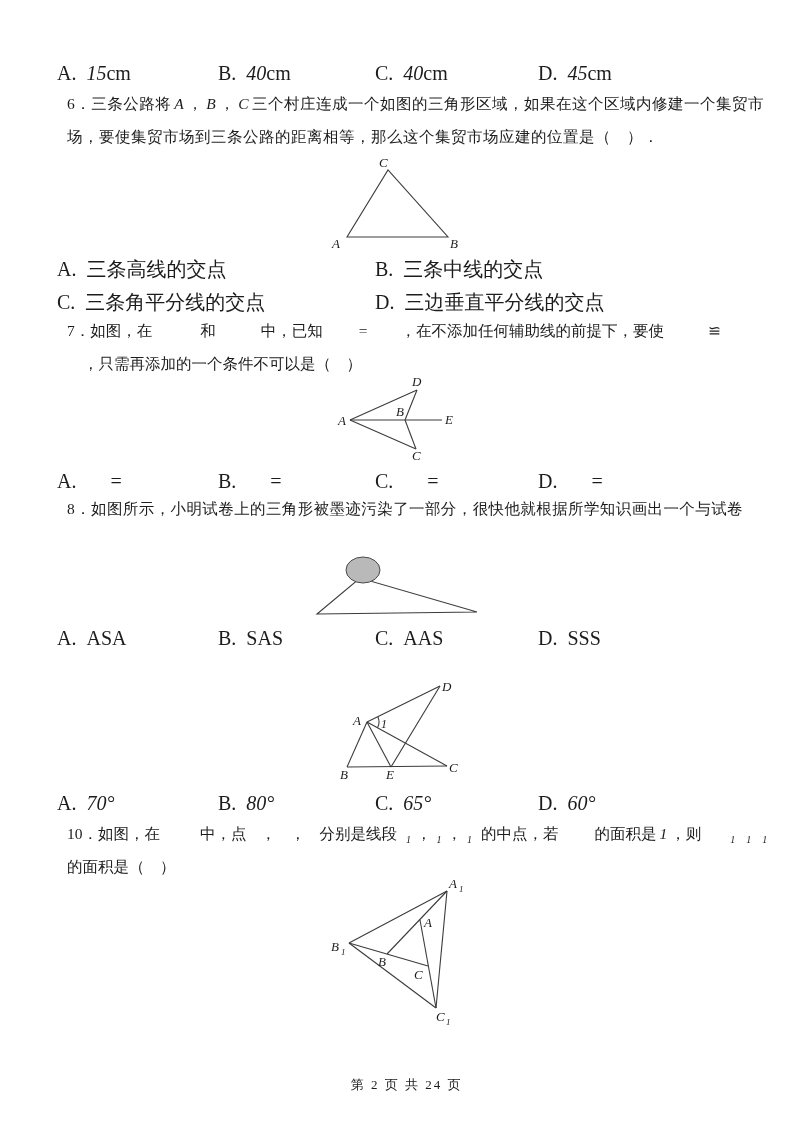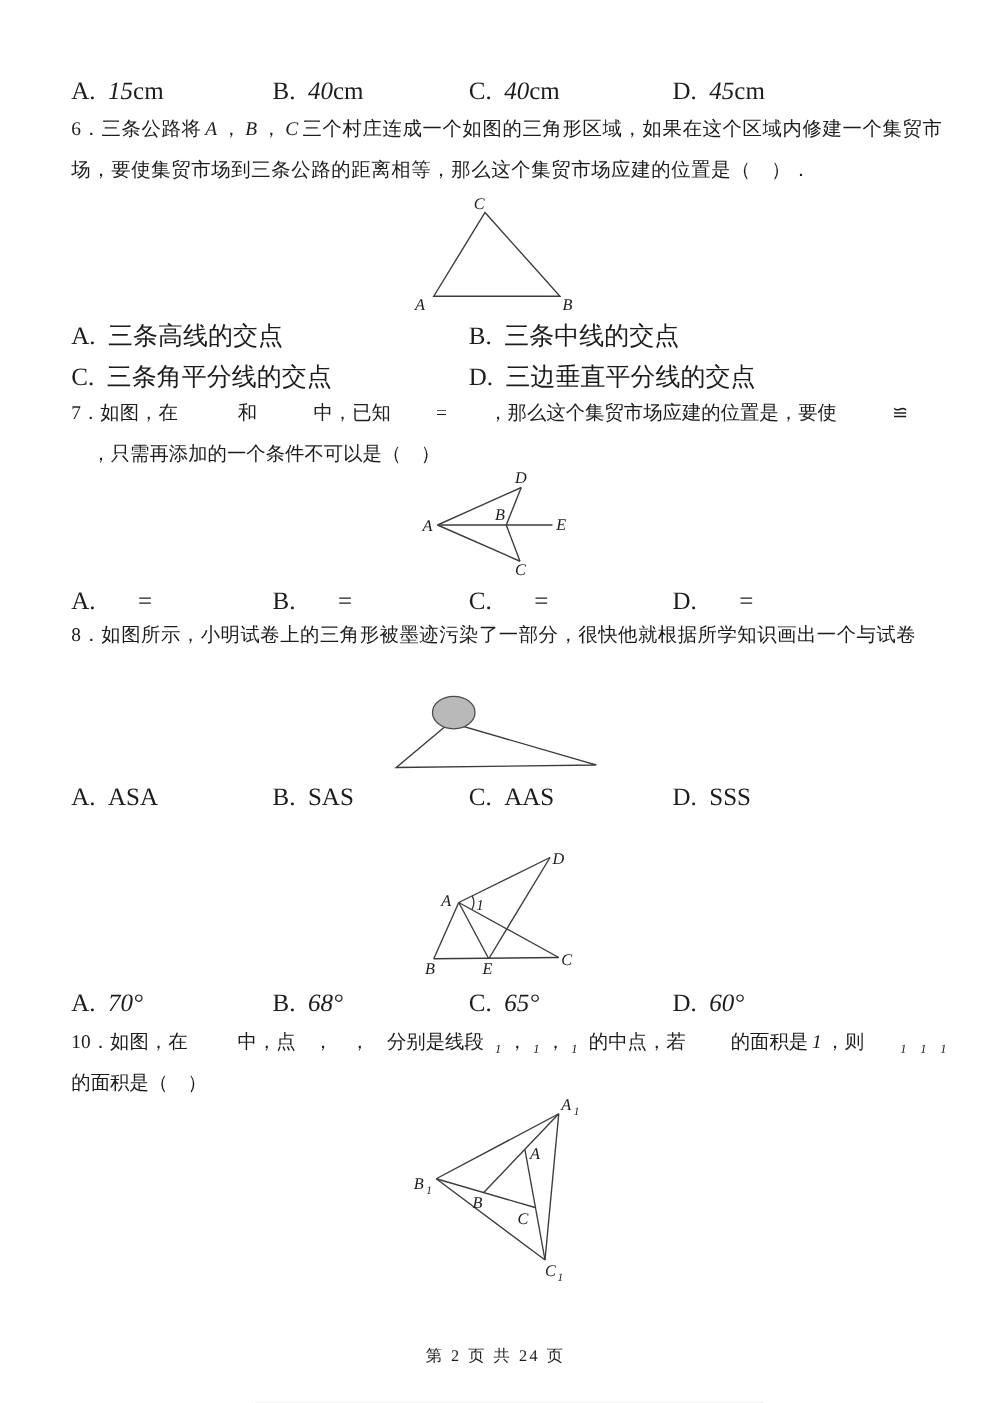--- a/index.html
+++ b/index.html
@@ -1,18 +1,18 @@
 <!DOCTYPE html>
 <html><head>
 <meta charset="utf-8">
 <style>
   html,body{margin:0;padding:0;background:#e8e8e8;}
   .page{position:relative;width:793px;height:1122px;background:#ffffff;margin:0 auto;
         font-family:"Liberation Serif","DejaVu Serif",serif;color:#1c1c1c;overflow:hidden;}
-  .txt{position:absolute;font-size:15.5px;line-height:22px;white-space:nowrap;}
+  .txt{position:absolute;font-size:15.5px;line-height:22px;white-space:nowrap;margin-left:10px;}
   .row{position:absolute;left:0;width:100%;height:22px;}
   .opt{position:absolute;font-size:20px;line-height:22px;white-space:nowrap;}
   .olet{display:inline-block;margin-right:10px;}
   .em{font-style:italic;}
   .pad{margin:0 3px;}
   .gap{display:inline-block;height:2px;}
   .sub{font-size:10px;font-style:italic;position:relative;top:4px;margin:0 1px;}
   .eqgap{display:inline-block;width:34px;}
   .footer{left:0;width:100%;text-align:center;font-size:13px;letter-spacing:2px;}
   svg{position:absolute;overflow:visible;}
@@ -48,21 +48,21 @@
   <div class="row" style="top:258px">
     <span class="opt" style="left:57px"><span class="olet">A.</span><span>三条高线的交点</span></span>
     <span class="opt" style="left:375px"><span class="olet">B.</span><span>三条中线的交点</span></span>
   </div>
   <div class="row" style="top:291px">
     <span class="opt" style="left:375px"><span class="olet">D.</span><span>三边垂直平分线的交点</span></span>
     <span class="opt" style="left:57px"><span class="olet">C.</span><span>三条角平分线的交点</span></span>
   </div>
 
   <div class="txt" style="left:57px;top:320px">
-    <span>7．如图，在</span><span class="gap" style="width:48px"></span><span>和</span><span class="gap" style="width:45px"></span><span>中，已知</span><span class="gap" style="width:36px"></span><span>=</span><span class="gap" style="width:33px"></span><span>，那么这个集贸市场应建的位置是，要使</span><span class="gap" style="width:44px"></span><span>≌</span>
+    <span>7．如图，在</span><span class="gap" style="width:48px"></span><span>和</span><span class="gap" style="width:45px"></span><span>中，已知</span><span class="gap" style="width:36px"></span><span>=</span><span class="gap" style="width:33px"></span><span>，在不添加任何辅助线的前提下，要使</span><span class="gap" style="width:44px"></span><span>≌</span>
   </div>
   <div class="txt" style="left:73px;top:353px">，只需再添加的一个条件不可以是（　）</div>
 
   <svg style="left:338px;top:376px" width="118" height="90">
     <line x1="12" y1="44" x2="104" y2="44"></line>
     <line x1="12" y1="44" x2="79" y2="14"></line>
     <line x1="79" y1="14" x2="67" y2="44"></line>
     <line x1="12" y1="44" x2="78" y2="73"></line>
     <line x1="78" y1="73" x2="67" y2="44"></line>
     <text x="0" y="49">A</text>
@@ -105,21 +105,21 @@
     <text x="23" y="49">A</text>
     <text class="angnum" x="51" y="52">1</text>
     <text x="10" y="103">B</text>
     <text x="56" y="103">E</text>
     <text x="119" y="96">C</text>
     <text x="112" y="15">D</text>
   </svg>
 
   <div class="row" style="top:792px">
     <span class="opt" style="left:57px"><span class="olet">A.</span><span class="em">70°</span></span>
-    <span class="opt" style="left:218px"><span class="olet">B.</span><span class="em">68°</span></span>
+    <span class="opt" style="left:218px"><span class="olet">B.</span><span class="em">80°</span></span>
     <span class="opt" style="left:375px"><span class="olet">C.</span><span class="em">65°</span></span>
     <span class="opt" style="left:538px"><span class="olet">D.</span><span class="em">60°</span></span>
   </div>
 
   <div class="txt" style="left:57px;top:823px">
     <span>10．如图，在</span><span class="gap" style="width:40px"></span><span>中，点</span><span class="gap" style="width:14px"></span><span>，</span><span class="gap" style="width:14px"></span><span>，</span><span class="gap" style="width:14px"></span><span>分别是线段</span><span class="gap" style="width:8px"></span><span class="sub">1</span><span class="gap" style="width:4px"></span><span>，</span><span class="gap" style="width:4px"></span><span class="sub">1</span><span class="gap" style="width:4px"></span><span>，</span><span class="gap" style="width:4px"></span><span class="sub">1</span><span class="gap" style="width:8px"></span><span>的中点，若</span><span class="gap" style="width:36px"></span><span>的面积是</span><span class="em pad">1</span><span>，则</span><span class="gap" style="width:28px"></span><span class="sub">1</span><span class="gap" style="width:9px"></span><span class="sub">1</span><span class="gap" style="width:9px"></span><span class="sub">1</span>
   </div>
   <div class="txt" style="left:57px;top:856px">的面积是（　）</div>
 
   <svg style="left:325px;top:874px" width="152" height="158">

